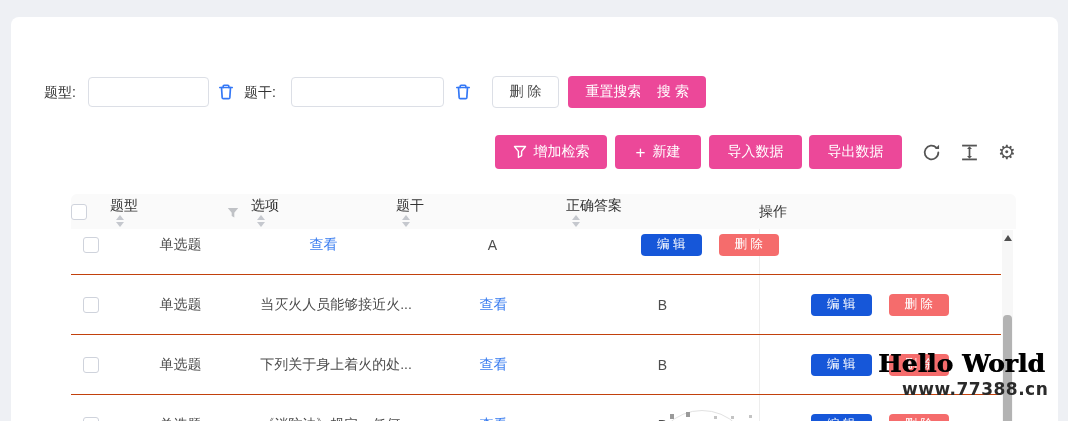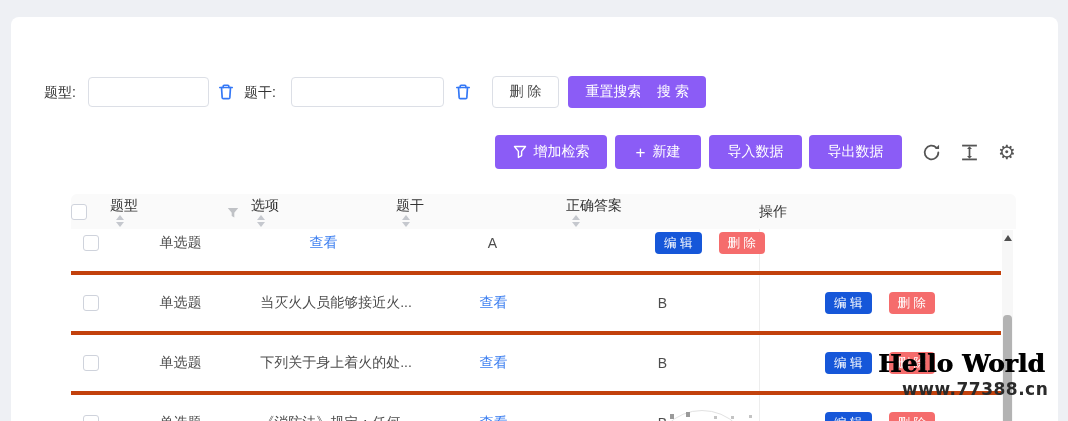--- a/index.html
+++ b/index.html
@@ -6,45 +6,45 @@
   html,body { width:1068px; height:421px; font-family:"Liberation Sans","DejaVu Sans",sans-serif; }
   .screen { position:relative; width:1068px; height:421px; background:#eef0f4; overflow:hidden; }
   .card { position:absolute; left:11px; top:17px; width:1047px; height:404px; background:#fff; border-radius:8px 8px 0 0; }
 
   
   .flabel { position:absolute; top:67px; font-size:14px; color:#333; }
   .finput { position:absolute; top:60px; height:30px; border:1px solid #dcdfe6; border-radius:4px; background:#fff; font-size:13px; color:#333; padding:0 8px; outline:none; }
   .trash { position:absolute; top:66px; width:18px; height:18px; cursor:pointer; }
   .btn { display:inline-flex; align-items:center; justify-content:center; font-size:14px; border-radius:4px; cursor:pointer; border:none; }
   .btn-plain { position:absolute; top:59px; height:32px; background:#fff; border:1px solid #dcdfe6; color:#4a4a4a; }
-  .btn-blue { background:#8b5cf6; color:#fff; }
+  .btn-blue { background:#ec4899; color:#fff; }
   .fbtn { position:absolute; top:59px; height:32px; }
 
   
   .tbtn { position:absolute; top:118px; height:34px; gap:7px; }
   .toolicon { position:absolute; top:123px; width:24px; height:24px; display:flex; align-items:center; justify-content:center; cursor:pointer; }
   .gear-glyph { font-size:20px; color:#555; line-height:1; }
   .plus-glyph { font-size:17px; line-height:1; font-weight:400; }
 
   
   .thead { position:absolute; left:60px; top:177px; width:945px; height:35px; background:#fafafa; border-radius:6px 6px 0 0; display:flex; align-items:center; font-size:14px; color:#333; font-weight:500; }
   .hcell { display:flex; align-items:flex-start; justify-content:center; height:100%; position:relative;flex-direction:column; }
   .w-check{ width:39px; } .w-type{ width:141px; } .w-stem{ width:170px; } .w-opt{ width:145px; } .w-ans{ width:193px; } .w-act{ width:242px; }
   .checkbox { width:16px; height:16px; border:1px solid #cfd3dc; border-radius:3px; background:#fff; cursor:pointer; }
   .sorter { display:inline-flex; flex-direction:column; gap:2px; margin-left:6px; cursor:pointer; }
   .sorter .up { width:0; height:0; border-left:4px solid transparent; border-right:4px solid transparent; border-bottom:5px solid #c5c8ce; }
   .sorter .down { width:0; height:0; border-left:4px solid transparent; border-right:4px solid transparent; border-top:5px solid #c5c8ce; }
   .hfilter { position:absolute; right:12px; top:12px; cursor:pointer; }
 
   .tbody-viewport { position:absolute; left:60px; top:212px; width:930px; height:209px; overflow:hidden; background:#fff; }
   .rows-shift { position:absolute; left:0; top:-14px; width:930px; }
-  .trow { display:flex; align-items:center; height:60px; border-bottom:4px solid #c2410c; font-size:14px; color:#4d4d4d; background:#fff0; }
+  .trow { display:flex; align-items:center; height:60px; border-bottom:1px solid #c2410c; font-size:14px; color:#4d4d4d; background:#fff0; }
   .tcell { display:flex; align-items:center; justify-content:center; height:100%; }
   .link { color:#3a7df0; cursor:pointer; }
-  .rowbtn { height:22px; padding:0 9px; font-size:12.5px; border-radius:4px; display:inline-flex; align-items:center; justify-content:center; color:#fff; cursor:pointer; border:none; }
+  .rowbtn { height:22px; padding:0 16px; font-size:12.5px; border-radius:4px; display:inline-flex; align-items:center; justify-content:center; color:#fff; cursor:pointer; border:none; }
   .rowbtn.edit { background:#1657d9; margin-right:17px; }
   .rowbtn.del { background:#f56c6c; }
   .fixcol-line { position:absolute; left:688px; top:0; width:1px; height:100%; background:#ededed; }
 
   
   .vscroll { position:absolute; left:991px; top:213px; width:11px; height:208px; background:#f7f7f7; }
   .vscroll .arrow-up { position:absolute; left:1.5px; top:5px; width:0; height:0; border-left:4px solid transparent; border-right:4px solid transparent; border-bottom:6px solid #4f4f4f; cursor:pointer; }
   .vscroll .thumb { position:absolute; left:1px; top:85px; width:9px; height:124px; background:#b3b3b3; border-radius:4px; cursor:pointer; }
 
   

